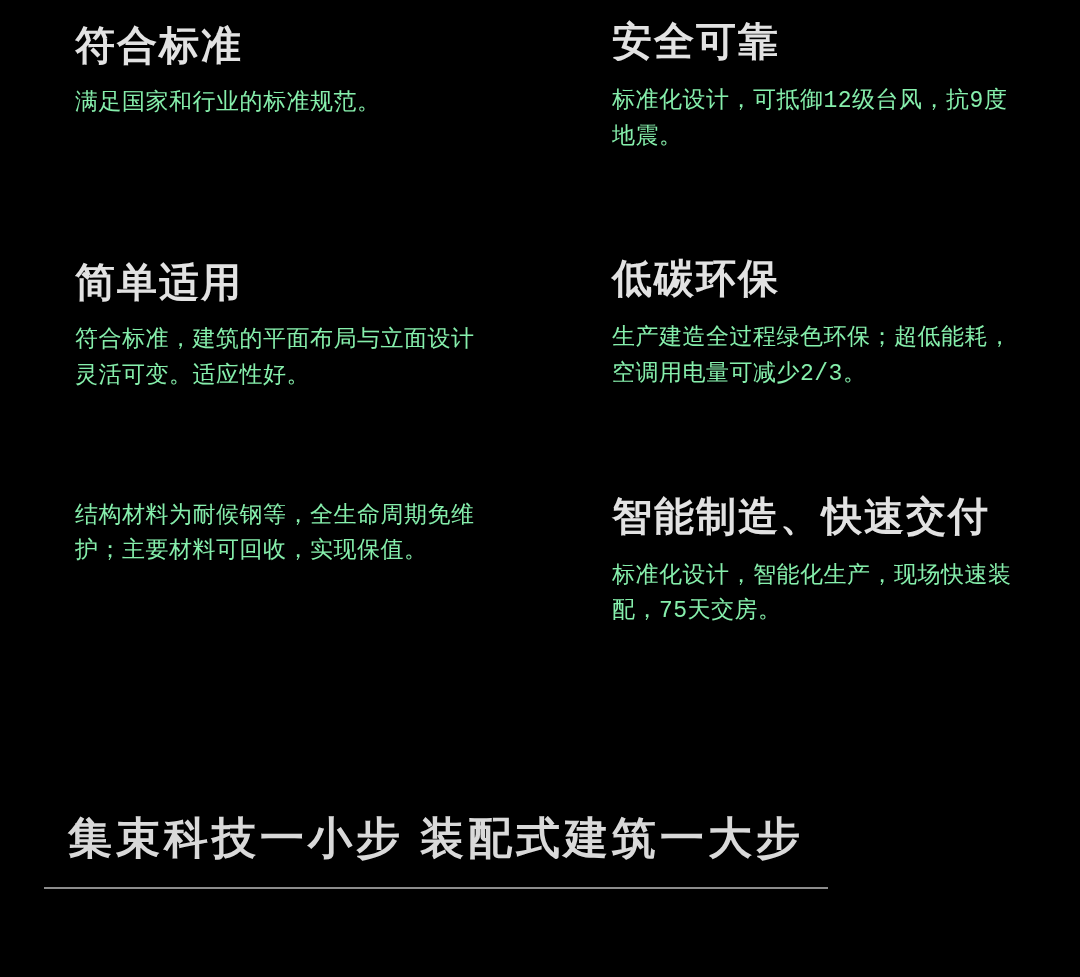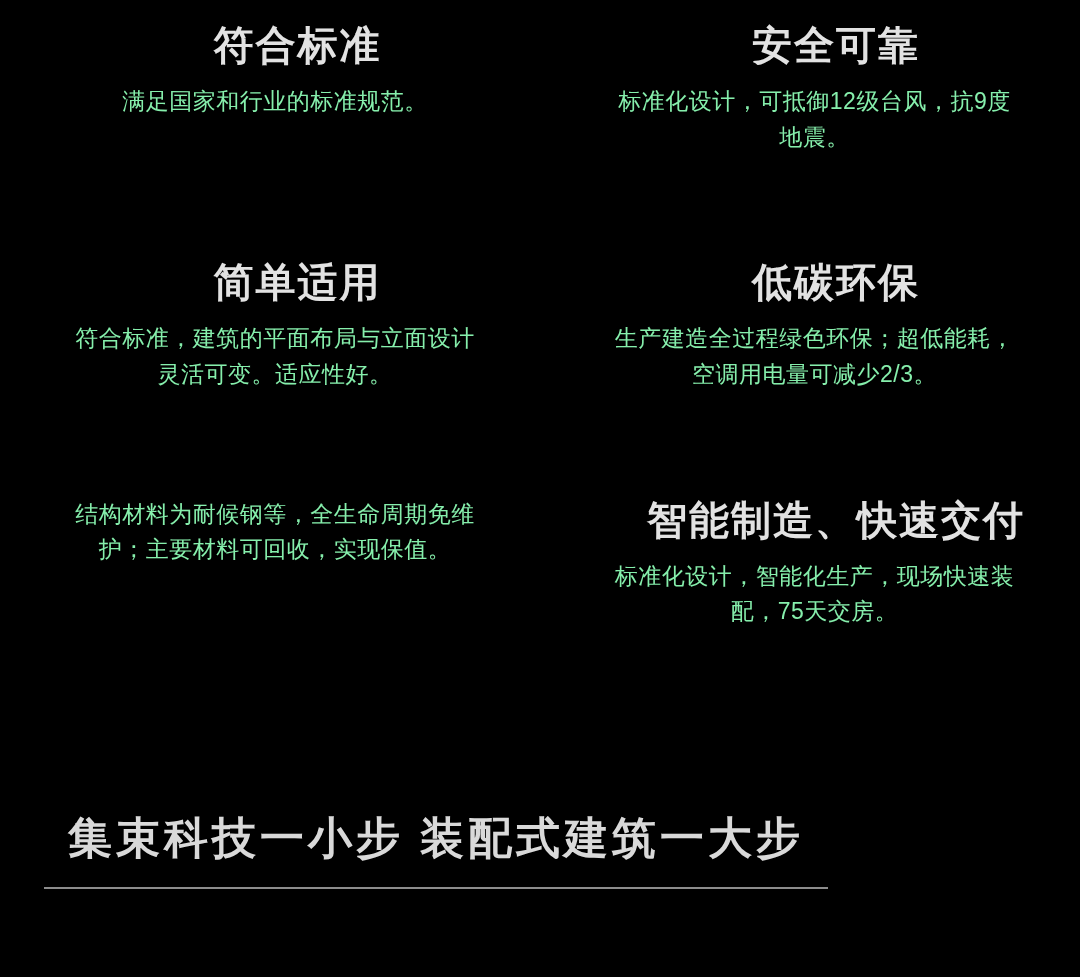--- a/index.html
+++ b/index.html
@@ -33,26 +33,26 @@
     display: grid;
     grid-template-columns: 540px 540px;
     grid-template-rows: auto auto auto;
     row-gap: 104px;
   }
 
   .cell {
     padding-left: 75px;
     padding-right: 20px;
     box-sizing: border-box;
-    text-align: center;
   }
   .cell.right {
     padding-left: 612px;
     margin-left: -540px;
     width: 1080px;
+    font-family: Liberation Mono, monospace;
   }
 
   .feature-title {
     font-size: 40px;
     font-weight: bold;
     color: #e2e2e2;
     letter-spacing: 2px;
     line-height: 1.15;
     margin: 0 0 16px 0;
     white-space: nowrap;

